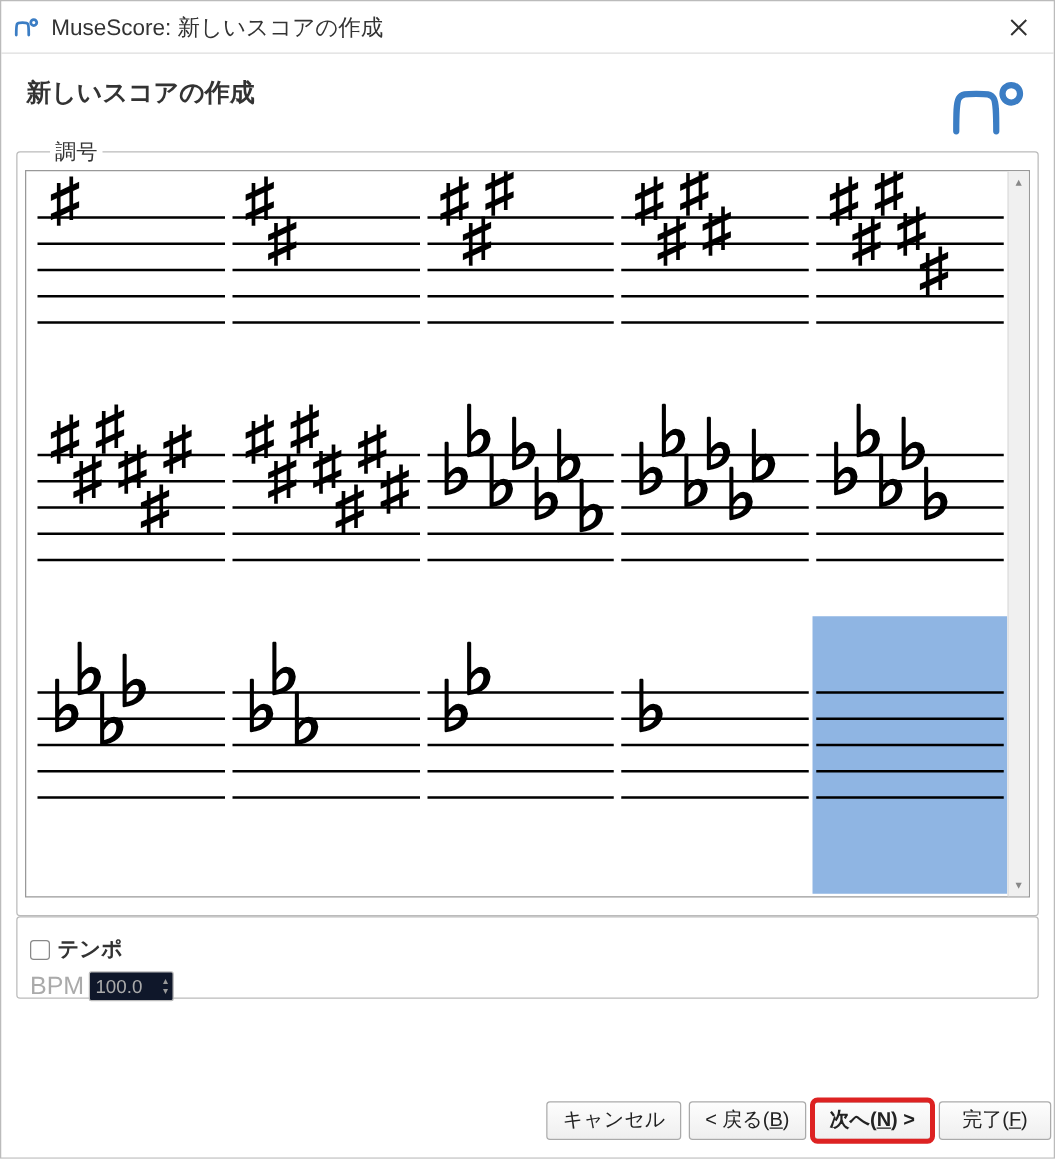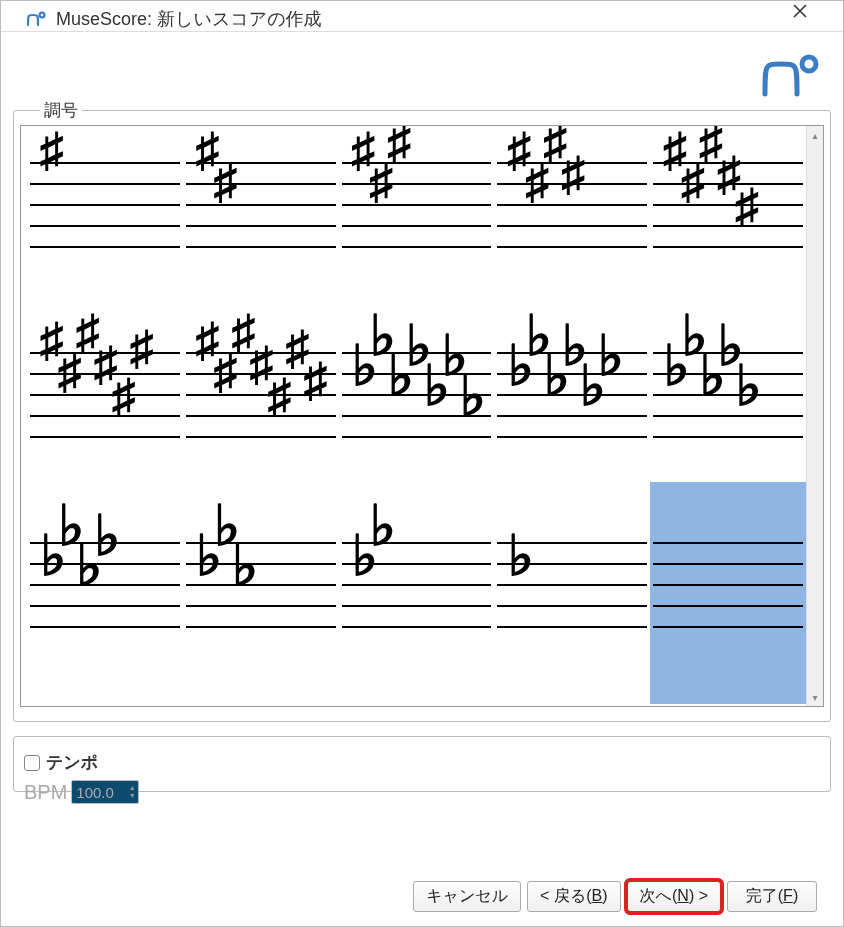--- a/index.html
+++ b/index.html
@@ -1,20 +1,20 @@
 <!DOCTYPE html>
 <html><head>
 <meta charset="utf-8">
 <style>
 * { box-sizing: border-box; margin: 0; padding: 0; }
 body { font-family: "Meiryo", "Yu Gothic", sans-serif; background: #f0f0f0; width: 844px; height: 927px; overflow: hidden; }
 
 .window { width: 844px; height: 927px; background: #fff; border: 1px solid #bbb; display: flex; flex-direction: column; }
 
-.titlebar { height: 31px; display: flex; align-items: flex-end; padding: 0 23px; border-bottom: 1px solid #ddd; }
+.titlebar { height: 42px; display: flex; align-items: center; padding: 0 8px; border-bottom: 1px solid #ddd; }
 .app-icon { width: 24px; height: 24px; display: inline-flex; align-items: center; justify-content: center; margin-right: 8px; }
 .titlebar-text { font-size: 18px; color: #333; flex: 1; }
 .close-x { width: 40px; height: 40px; display: flex; align-items: center; justify-content: center; font-size: 20px; color: #333; cursor: pointer; }
 
 .header-area { padding: 18px 20px 10px 20px; display: flex; align-items: flex-start; }
 .header-text { flex: 1; }
 .header-title { font-size: 20px; font-weight: bold; color: #333; margin-bottom: 4px; }
 .header-subtitle { font-size: 17px; color: #333; padding-left: 10px; }
 .brand-icon { width: 64px; height: 50px; }
 
@@ -35,33 +35,33 @@
 .staff-wrap .staff-line:nth-child(2){ top:21px; }
 .staff-wrap .staff-line:nth-child(3){ top:42px; }
 .staff-wrap .staff-line:nth-child(4){ top:63px; }
 .staff-wrap .staff-line:nth-child(5){ top:84px; }
 .ks-cell.selected::before { content:""; position:absolute; top: -30px; bottom: -2px; left:0; right:0; background: #8fb5e3; z-index:0; }
 .ks-cell.selected .staff-wrap { z-index:1; }
 .acc { position:absolute; font-size: 52px; font-family: serif; font-weight: bold; z-index:2; line-height:1; }
 .sharp { font-size: 48px; }
 .flat { font-size: 56px; }
 
-.tempo-group { margin-top: 14px; height: 56px; padding-bottom: 6px; text-align: right; }
+.tempo-group { height: 66px; padding-bottom: 6px; text-align: right; }
 .tempo-row { display: flex; align-items: center; padding: 6px 10px; gap: 6px; }
 .checkbox { width: 16px; height: 16px; border: 1px solid #888; border-radius: 3px; background: #fff; }
 .tempo-label { font-size: 17px; font-weight: bold; color: #333; }
 .bpm-row { display: flex; align-items: center; padding: 0 10px 4px 10px; gap: 4px; color: #aaa; }
 .bpm-label { font-size: 20px; }
-.bpm-input { width: 68px; height: 24px; border: 1px solid #bbb; border-radius: 2px; background: #0c4a6e; color: #aaa; font-size: 15px; padding: 0 4px; display:flex; align-items:center; justify-content:space-between; }
+.bpm-input { width: 68px; height: 24px; border: 1px solid #bbb; border-radius: 2px; background: #0f172a; color: #aaa; font-size: 15px; padding: 0 4px; display:flex; align-items:center; justify-content:space-between; }
 .spinner { display:flex; flex-direction:column; font-size:8px; line-height:1; color:#999;}
 
-.footer { margin-top: auto; padding: 10px 26px 14px 14px; display: flex; justify-content: flex-end; gap: 6px; }
+.footer { margin-top: auto; padding: 10px 2px 14px 14px; display: flex; justify-content: flex-end; gap: 6px; }
 .btn { background: linear-gradient(#fdfdfd, #efefef); border: 1px solid #aaa; border-radius: 3px; padding: 4px 12px; font-size: 16px; color: #222; cursor: pointer; min-width: 90px; text-align: center; }
 .btn u { text-decoration: underline; }
-.btn.highlighted { outline: 4px solid #d22; outline-offset: -1px; }
+.btn.highlighted { outline: 4px solid #d22; outline-offset: -1px; font-weight: bold; }
 
 </style>
 </head>
 <body>
 
 <div class="window">
 
   <div class="titlebar">
     <span class="app-icon">
       <svg width="24" height="24" viewBox="0 0 24 24">
@@ -72,20 +72,21 @@
     <span class="titlebar-text">MuseScore: 新しいスコアの作成</span>
     <div class="close-x">
       <svg width="16" height="16" viewBox="0 0 16 16">
           <path d="M2 2 L14 14 M14 2 L2 14" stroke="#333" stroke-width="1.6"></path>
         </svg>
     </div>
   </div>
 
   <div class="header-area">
     <div class="header-text">
+      <div class="header-title">新しいスコアの作成</div>
     </div>
     <div class="brand-icon">
       <svg width="64" height="50" viewBox="0 0 64 50">
           <path d="M6 44 C6 14 6 14 22 14 C38 14 38 14 38 44" fill="none" stroke="#3b7dc4" stroke-width="5" stroke-linecap="round"></path>
           <circle cx="50" cy="14" r="7" fill="none" stroke="#3b7dc4" stroke-width="5"></circle>
         </svg>
     </div>
   </div>
 
   <div class="groupbox keysig-group">

